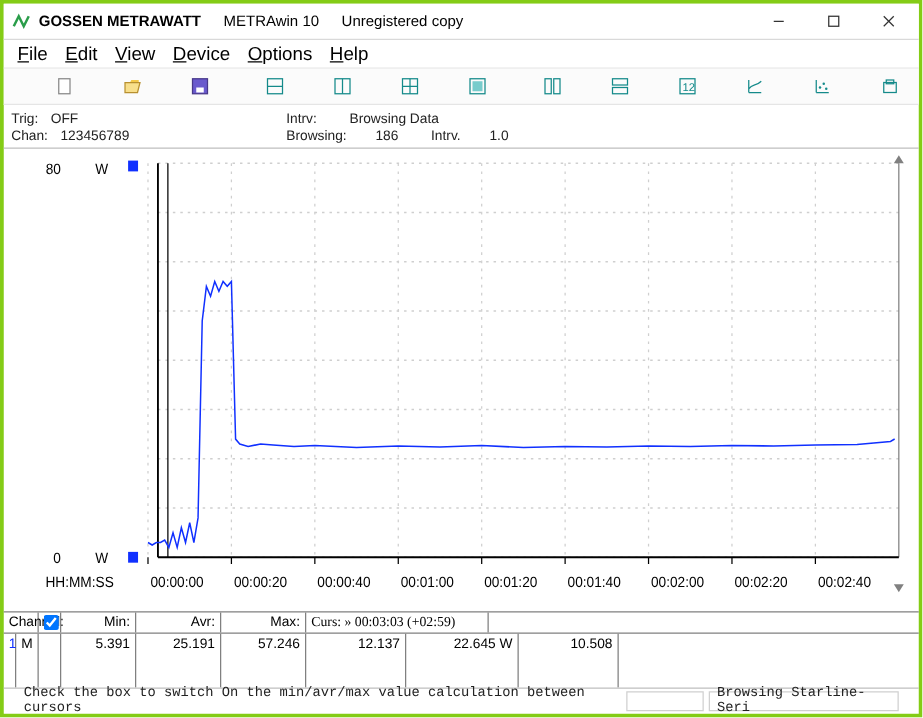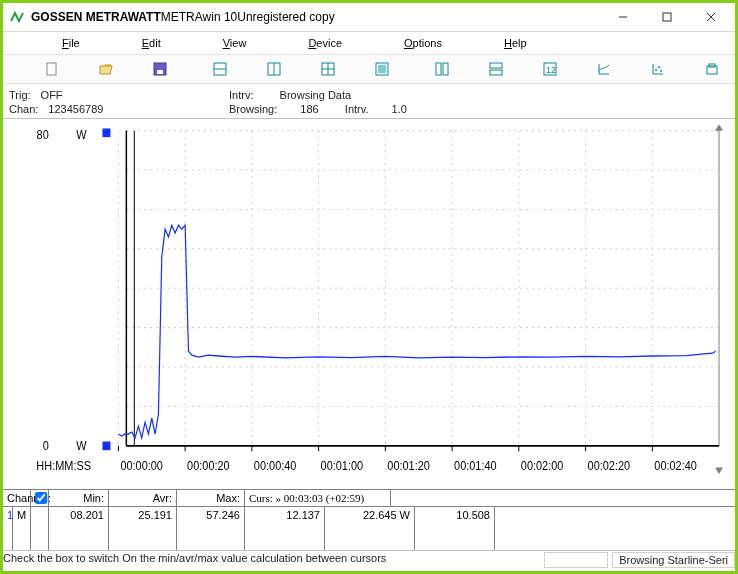--- a/index.html
+++ b/index.html
@@ -1,45 +1,45 @@
 <!DOCTYPE html>
 <html><head>
 <meta charset="utf-8">
 <style>
   html,body{margin:0;padding:0;font-family:"Segoe UI",Tahoma,sans-serif;font-size:11px;color:#000;background:#fff;}
   .window{width:738px;height:574px;border:3px solid #84cc16;box-sizing:border-box;display:flex;flex-direction:column;background:#fff;}
   .titlebar{height:28px;background:#fff;display:flex;align-items:center;padding:0 2px;border-bottom:1px solid #d9d9d9;}
   .titlebar .logo{width:16px;height:16px;margin:0 6px 0 4px;}
   .titlebar .ttxt{font-size:12px;}
   .titlebar .ttxt.bold{font-weight:600;}
-  .titlebar .ttxt+.ttxt{}
+  .titlebar .ttxt+.ttxt{margin-left:18px;}
   .titlebar .winbtns{margin-left:auto;display:flex;}
   .winbtn{width:44px;height:26px;display:flex;align-items:center;justify-content:center;}
   .menubar{height:20px;display:flex;align-items:center;padding:1px 4px;border-bottom:1px solid #e5e5e5;background:#fff;}
-  .menuitem{padding:1px 7px;font-size:11px;margin-left:48px;}
+  .menuitem{padding:1px 7px;font-size:15px;}
   .menuitem .ul{text-decoration:underline;}
   .toolbar{height:26px;display:flex;align-items:center;padding:1px 4px;gap:0;border-bottom:1px solid #e5e5e5;background:#fbfbfb;}
   .tbtn{width:22px;height:22px;display:flex;align-items:center;justify-content:center;border:1px solid transparent;margin-left:36px;}
   .tbtn svg{display:block;}
   .tsep{width:1px;height:20px;background:#cfcfcf;margin:0 3px;}
   .flag{margin-left:auto;width:22px;height:16px;}
   .infobar{height:30px;display:flex;padding:2px 6px;font-size:11px;color:#222;border-bottom:1px solid #bfbfbf;}
   .infocol{display:flex;flex-direction:column;justify-content:flex-end;gap:0;}
   .infocol.c1{width:220px;}
   .infocol .row{display:flex;gap:10px;line-height:14px;}
   .plothost{flex:1;display:flex;flex-direction:column;min-height:0;}
   .plot{flex:1;display:flex;min-height:0;padding:3px 6px 0 6px;}
   .plot svg{width:100%;height:100%;}
   .tablewrap{height:60px;border-top:1px solid #808080;display:flex;flex-direction:column;font-size:11px;}
   .hdr{display:flex;height:16px;align-items:stretch;border-bottom:1px solid #808080;}
   .hdr .hcell{border-right:1px solid #808080;display:flex;align-items:center;padding:0 4px;box-sizing:border-box;}
   .drow{display:flex;flex:1;align-items:stretch;}
   .drow .dcell{border-right:1px solid #808080;display:flex;align-items:flex-start;padding:2px 4px;box-sizing:border-box;}
   .w30{width:28px;} .w20{width:18px;} .w60{width:60px;} .w68{width:68px;} .w144{width:146px;font-family:Liberation Serif, serif;} .w90{width:90px;} .w80{width:80px;flex:0 0 auto;}
-  .statusbar{height:18px;border-top:1px solid #bfbfbf;display:flex;padding:1px 0;font-size:11px;color:#222;}
+  .statusbar{height:18px;border-top:1px solid #bfbfbf;display:flex;align-items:center;padding:1px 16px;font-size:11px;color:#222;font-family:Liberation Mono, monospace;}
   .statusbar .slot{border:1px solid #d0d0d0;height:14px;margin-left:4px;padding:0 6px;display:flex;align-items:center;}
   .statusbar .sfill{flex:1;}
   input[type=checkbox]{margin:0 2px 0 0;width:12px;height:12px;}
 </style>
 </head>
 <body>
 
 <div class="window">
 
   <div class="titlebar">
@@ -347,21 +347,21 @@
         <div class="hcell w60" style="justify-content:flex-end">Min:</div>
         <div class="hcell w68" style="justify-content:flex-end">Avr:</div>
         <div class="hcell w68" style="justify-content:flex-end">Max:</div>
         <div class="hcell w144">Curs: » 00:03:03 (+02:59)</div>
         <div class="hcell" style="flex:1;border-right:none"></div>
       </div>
       <div class="drow">
         <div class="dcell" style="width:10px;color:#1030ff">1</div>
         <div class="dcell" style="width:18px">M</div>
         <div class="dcell w20"></div>
-        <div class="dcell w60" style="justify-content:flex-end">08.201</div>
+        <div class="dcell w60" style="justify-content:flex-end">5.391</div>
         <div class="dcell w68" style="justify-content:flex-end">25.191</div>
         <div class="dcell w68" style="justify-content:flex-end">57.246</div>
         <div class="dcell w80" style="justify-content:flex-end">12.137</div>
         <div class="dcell w90" style="justify-content:flex-end">22.645  W</div>
         <div class="dcell w80" style="justify-content:flex-end">10.508</div>
         <div class="dcell" style="flex:1;border-right:none"></div>
       </div>
     </div>
   </div>
 

